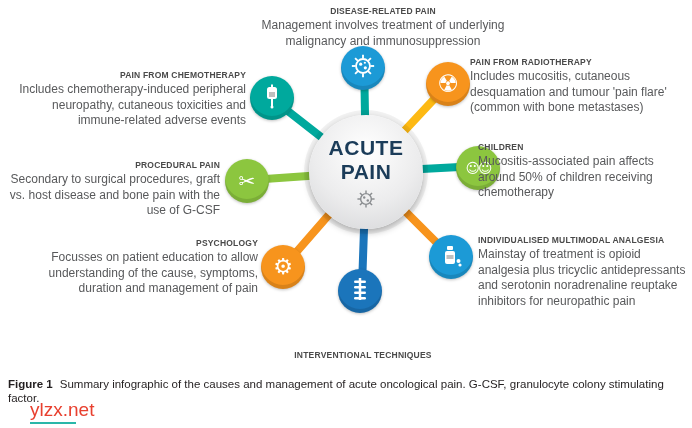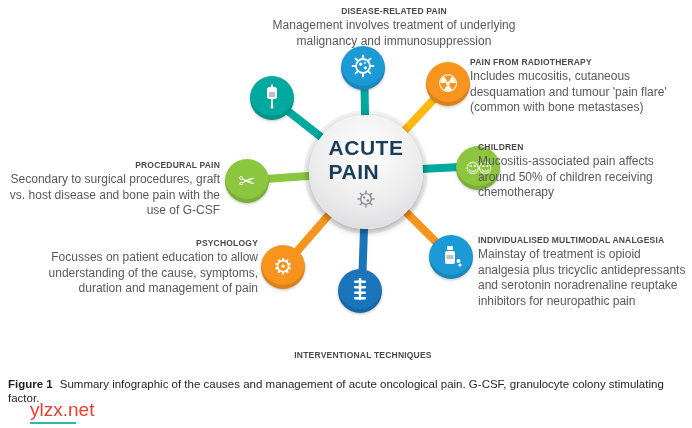--- a/index.html
+++ b/index.html
@@ -16,21 +16,21 @@
   .s-bottom{width:119px;transform:rotate(92deg);}
   .s-bl{width:126px;transform:rotate(131deg);}
   .s-left{width:119px;transform:rotate(176deg);}
   .s-tl{width:118px;transform:rotate(-142deg);}
 
   
   .hub{position:absolute;left:309px;top:115px;width:114px;height:114px;border-radius:50%;
        background:radial-gradient(circle at 50% 32%, #ffffff 0%, #ececed 55%, #d3d4d6 100%);
        box-shadow:0 0 0 5px rgba(0,0,0,0.05), 0 3px 7px rgba(0,0,0,0.3);
        z-index:2;display:flex;flex-direction:column;align-items:center;justify-content:center;}
-  .hub-title{font-size:21px;font-weight:bold;color:#1b3c59;
+  .hub-title{font-size:21px;font-weight:bold;color:#1b3c59;text-align:center;
              line-height:24px;letter-spacing:0.5px;}
   .hub-icon{margin-top:5px;line-height:0;}
 
   
   .node{position:absolute;width:44px;height:44px;border-radius:50%;z-index:3;
         display:flex;align-items:center;justify-content:center;
         box-shadow:inset 0 -4px 0 rgba(0,0,0,0.12), 0 1px 3px rgba(0,0,0,0.25);}
   .n-top{left:341px;top:46px;}
   .n-tr{left:426px;top:62px;}
   .n-right{left:456px;top:146px;}
@@ -42,21 +42,21 @@
   .glyph{color:#fff;font-family:"DejaVu Sans", sans-serif;line-height:1;}
   .g-rad{font-size:24px;}
   .g-kids{font-size:14px;letter-spacing:-2px;}
   .g-gear{font-size:22px;}
   .g-scis{font-size:20px;}
 
   
   .lbl{position:absolute;z-index:4;}
   .lbl .t{font-weight:bold;font-size:8.5px;color:#4a4a4a;margin-bottom:2px;letter-spacing:0.2px;}
   .lbl .d{font-size:12px;color:#58595b;line-height:1.3;}
-  .l-disease{left:254px;top:6px;width:280px;text-align:center;}
+  .l-disease{left:243px;top:6px;width:280px;text-align:center;}
   .l-radio{left:470px;top:57px;width:218px;text-align:left;}
   .l-children{left:478px;top:142px;width:178px;text-align:left;}
   .l-analgesia{left:478px;top:235px;width:210px;text-align:left;}
   .l-interv{left:230px;top:320px;width:266px;text-align:center;margin-top:30px;}
   .l-psych{left:26px;top:238px;width:232px;text-align:right;}
   .l-proc{left:8px;top:160px;width:212px;text-align:right;}
   .l-chemo{left:18px;top:70px;width:228px;text-align:right;}
 
   
   .caption{position:absolute;left:8px;top:377px;width:678px;font-size:11.5px;
@@ -196,20 +196,24 @@
     <div class="t">INTERVENTIONAL TECHNIQUES</div>
   </div>
   <div class="lbl l-psych">
     <div class="t">PSYCHOLOGY</div>
     <div class="d">Focusses on patient education to allow understanding of the cause, symptoms, duration and management of pain</div>
   </div>
   <div class="lbl l-proc">
     <div class="t">PROCEDURAL PAIN</div>
     <div class="d">Secondary to surgical procedures, graft vs. host disease and bone pain with the use of G-CSF</div>
   </div>
+  <div class="lbl l-chemo">
+    <div class="t">PAIN FROM CHEMOTHERAPY</div>
+    <div class="d">Includes chemotherapy-induced peripheral neuropathy, cutaneous toxicities and immune-related adverse events</div>
+  </div>
 
   <div class="caption">
     <span class="fig">Figure 1</span><span>Summary infographic of the causes and management of acute oncological pain. G-CSF, granulocyte colony stimulating factor.</span>
   </div>
 
   <div class="wm">
     <span style="color: rgb(232, 64, 47);">ylzx.net</span>
     <span class="bar" style="background: rgb(42, 183, 169);"></span>
   </div>
 

